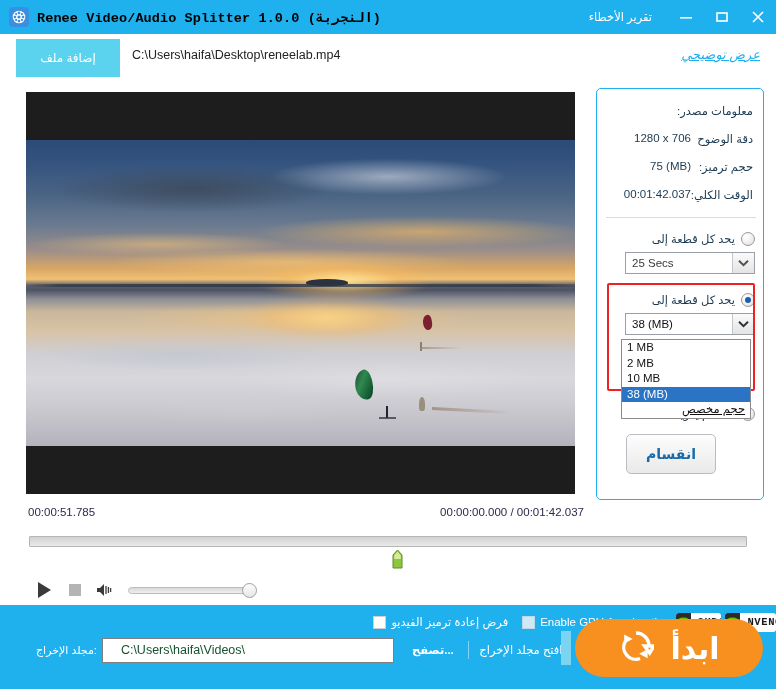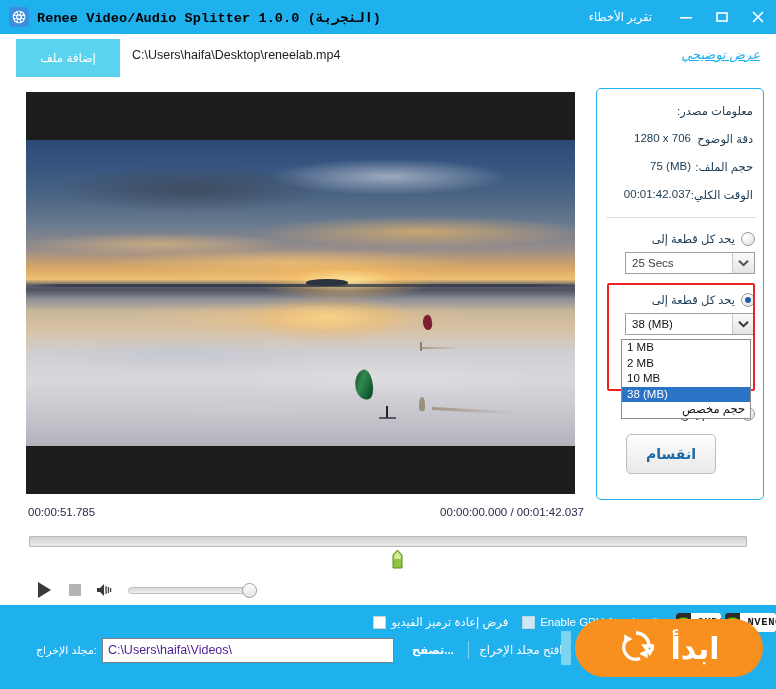--- a/index.html
+++ b/index.html
@@ -208,21 +208,21 @@
 
   .dropdown-list {
     position: absolute; right: 12px; top: 250px; width: 130px;
     border: 1px solid #8c8c8c; background: #ffffff; z-index: 6;
   }
   .dd-item {
     height: 15.5px; line-height: 15.5px; padding: 0 5px;
     font-size: 11.5px; color: #111; direction: ltr; text-align: left;
     cursor: pointer; white-space: nowrap; overflow: hidden;
   }
-  .dd-item.rtl { direction: rtl; text-align: right; }
+  .dd-item.rtl { direction: rtl; text-align: right; text-decoration: underline; }
   .dd-item.sel { background: #2a73c5; color: #ffffff; }
 
   .split-btn {
     position: absolute; left: 29px; top: 345px; width: 90px; height: 40px;
     border: 1px solid #b9bdc2; border-radius: 5px;
     background: linear-gradient(to bottom, #fdfdfd 0%, #f3f3f3 50%, #e9e9e9 100%);
     color: #1a6aa8; font-size: 14px; font-weight: bold;
     display: flex; align-items: center; justify-content: center; cursor: pointer;
   }
 
@@ -285,21 +285,21 @@
     padding: 0 7px; font-size: 10.5px; color: #1a1a1a; font-weight: bold;
     letter-spacing: .6px; font-family: "Liberation Mono", monospace;
   }
   .row-bottom {
     position: absolute; left: 0; top: 32px; width: 688px; height: 26px;
     display: flex; align-items: center; direction: ltr;
   }
   .out-label { color: #ffffff; font-size: 11px; white-space: nowrap; }
   .out-input {
     height: 25px; background: #ffffff; border: 1px solid #7f7f7f;
-    font-size: 12.5px; color: #4c1d95; padding: 0 5px; direction: ltr;
+    font-size: 12.5px; color: #14532d; padding: 0 18px; direction: ltr;
     font-family: "Liberation Sans", sans-serif;
   }
   .flat-btn {
     height: 25px; color: #ffffff; font-size: 11.5px;
     display: flex; align-items: center; justify-content: center;
     background: transparent; border: none; cursor: pointer; white-space: nowrap;
   }
   .btn-sep { width: 1px; height: 18px; background: rgba(255,255,255,.45); }
 
   .start-btn {
@@ -378,21 +378,21 @@
     </div>
 
     <div class="settings-panel">
       <div class="src-title">معلومات مصدر:</div>
 
       <div class="info-row r1">
         <span class="lbl">دقة الوضوح</span>
         <span class="val">1280 x 706</span>
       </div>
       <div class="info-row r2">
-        <span class="lbl">حجم الملف:</span>
+        <span class="lbl">حجم ترميز:</span>
         <span class="val">75 (MB)</span>
       </div>
       <div class="info-row r3">
         <span class="lbl">الوقت الكلي:</span>
         <span class="val">00:01:42.037</span>
       </div>
 
       <div class="divider"></div>
 
       <div class="opt-group grp1">

